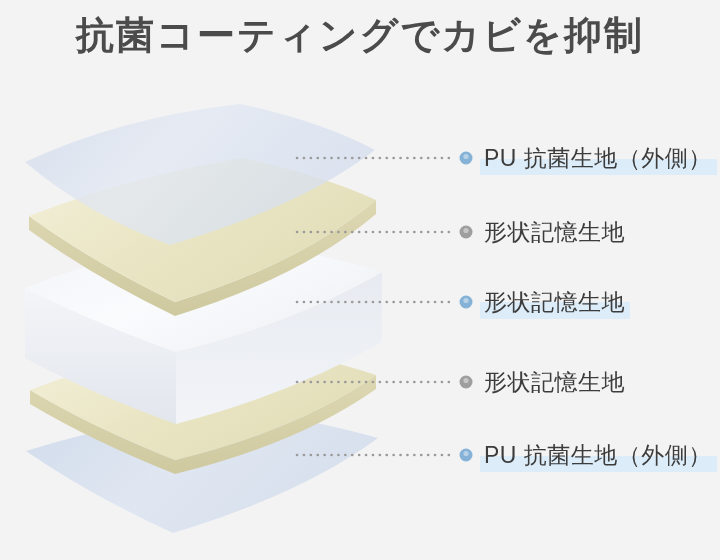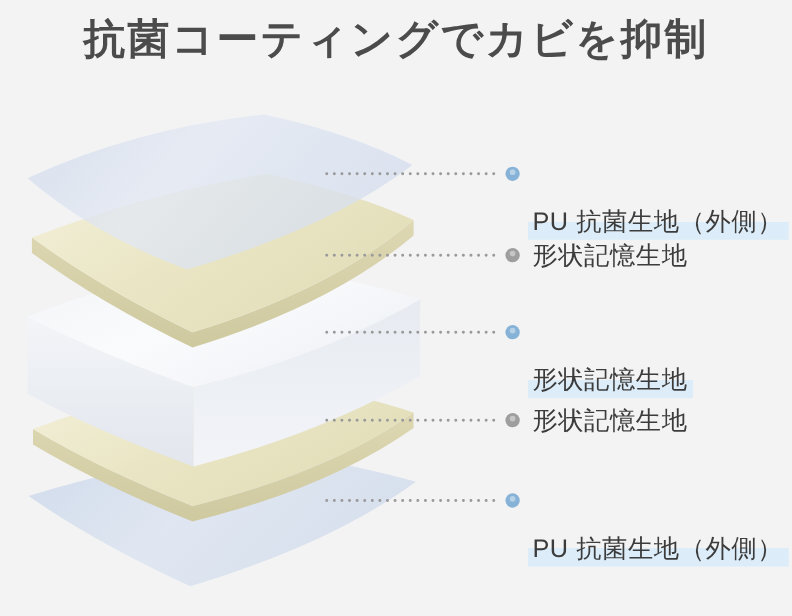--- a/index.html
+++ b/index.html
@@ -57,21 +57,20 @@
     letter-spacing:0.5px;
   }
   .label-row:nth-child(1){top:142px;}
   .label-row:nth-child(2){top:216px;}
   .label-row:nth-child(3){top:286px;}
   .label-row:nth-child(4){top:366px;}
   .label-row:nth-child(5){top:439px;}
   .label-text{display:inline-block;padding:0 5px 1px 4px;margin-left:-4px;}
   .label-text.hl{
     background:linear-gradient(to bottom, rgba(0,0,0,0) 50%, var(--highlight) 50%);
-    margin-top:43px;
   }
 </style>
 </head>
 <body>
 
 <div class="stage">
 
   <div class="title">抗菌コーティングでカビを抑制</div>
 
   <svg class="diagram-svg" viewBox="0 0 720 560">

